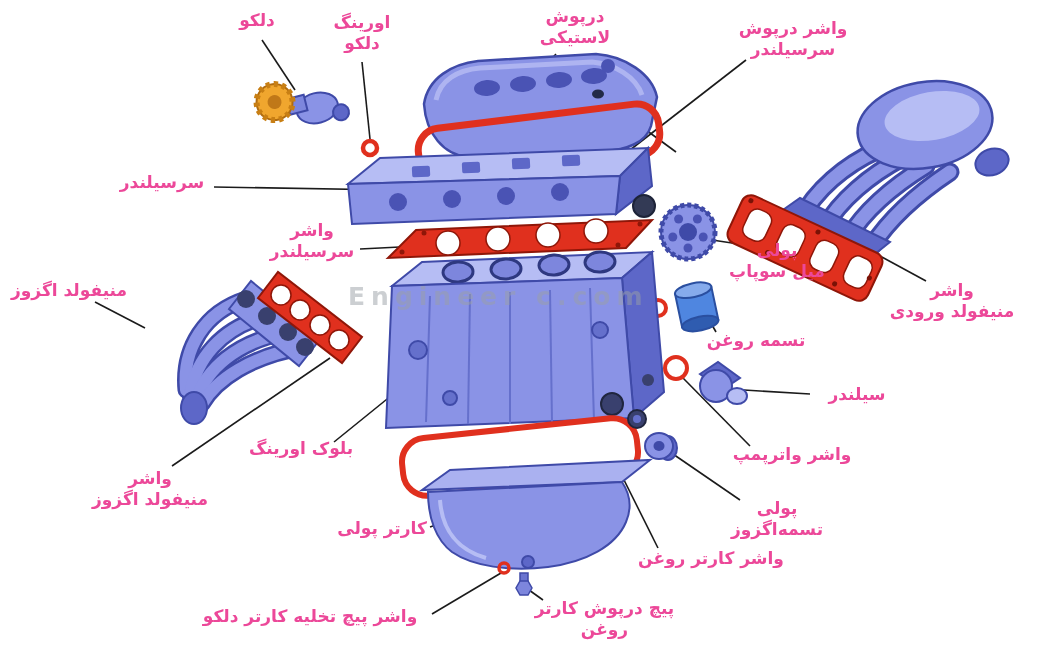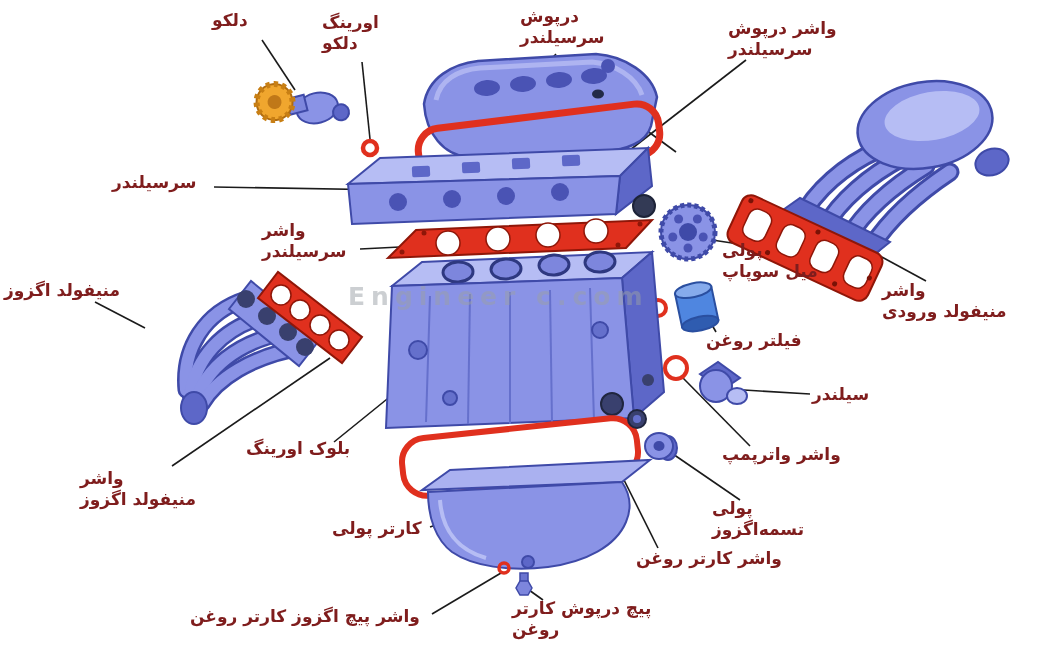--- a/index.html
+++ b/index.html
@@ -8,22 +8,22 @@
     overflow:hidden;font-family:"DejaVu Sans",sans-serif;
   }
   svg.scene{position:absolute;left:0;top:0;z-index:1;}
   .watermark{
     position:absolute;left:348px;top:282px;z-index:3;
     font:bold 25px "DejaVu Sans",sans-serif;color:#9aa0a6;opacity:.5;
     letter-spacing:6px;pointer-events:none;
   }
   .lbl{
     position:absolute;z-index:4;
-    font:bold 17px "DejaVu Sans",sans-serif;color:#7f1d1d;
-    text-align:left;line-height:1.25;direction:rtl;white-space:pre-line;
+    font:bold 17px "DejaVu Sans",sans-serif;color:#ec4899;
+    text-align:center;line-height:1.25;direction:rtl;white-space:pre-line;
   }
 </style>
 </head>
 <body>
 
 <div class="canvas">
 
   <svg class="scene" width="1041" height="648" viewBox="0 0 1041 648">
 
     <g stroke="#1b1b1b" stroke-width="1.6">
@@ -228,36 +228,36 @@
       <polygon points="532,588 528,595 520,595 516,588 520,581 528,581" fill="#7d86dd" stroke="#3f4aa8" stroke-width="1.5"></polygon>
     </g>
   </svg>
 
   <div class="watermark">Engineer c.com</div>
 
   <div class="lbl" style="left:212px;top:10px;width:90px">دلکو</div>
   <div class="lbl" style="left:322px;top:12px;width:80px">اورینگ
 دلکو</div>
   <div class="lbl" style="left:520px;top:6px;width:110px">درپوش
-سرسیلندر</div>
+لاستیکی</div>
   <div class="lbl" style="left:728px;top:18px;width:130px">واشر درپوش
 سرسیلندر</div>
   <div class="lbl" style="left:112px;top:172px;width:100px">سرسیلندر</div>
   <div class="lbl" style="left:262px;top:220px;width:100px">واشر
 سرسیلندر</div>
   <div class="lbl" style="left:4px;top:280px;width:130px">منیفولد اگزوز</div>
   <div class="lbl" style="left:722px;top:240px;width:110px">پولی
 میل سوپاپ</div>
   <div class="lbl" style="left:882px;top:280px;width:140px">واشر
 منیفولد ورودی</div>
-  <div class="lbl" style="left:706px;top:330px;width:100px">فیلتر روغن</div>
+  <div class="lbl" style="left:706px;top:330px;width:100px">تسمه روغن</div>
   <div class="lbl" style="left:812px;top:384px;width:90px">سیلندر</div>
   <div class="lbl" style="left:722px;top:444px;width:140px">واشر واترپمپ</div>
   <div class="lbl" style="left:712px;top:498px;width:130px">پولی تسمه‌اگزوز</div>
   <div class="lbl" style="left:246px;top:438px;width:110px">بلوک اورینگ</div>
   <div class="lbl" style="left:332px;top:518px;width:100px">کارتر پولی</div>
   <div class="lbl" style="left:80px;top:468px;width:140px">واشر
 منیفولد اگزوز</div>
   <div class="lbl" style="left:636px;top:548px;width:150px">واشر کارتر روغن</div>
   <div class="lbl" style="left:512px;top:598px;width:185px">پیچ درپوش کارتر روغن</div>
-  <div class="lbl" style="left:190px;top:606px;width:240px">واشر پیچ اگزوز کارتر روغن</div>
+  <div class="lbl" style="left:190px;top:606px;width:240px">واشر پیچ تخلیه کارتر دلکو</div>
 
 </div>
 
 </body></html>

